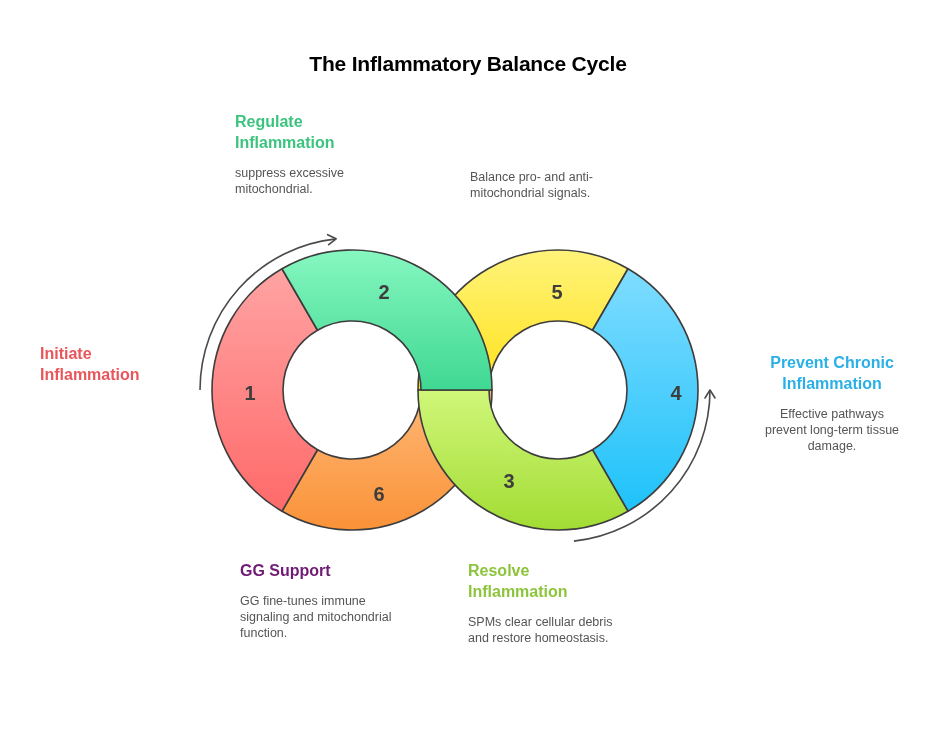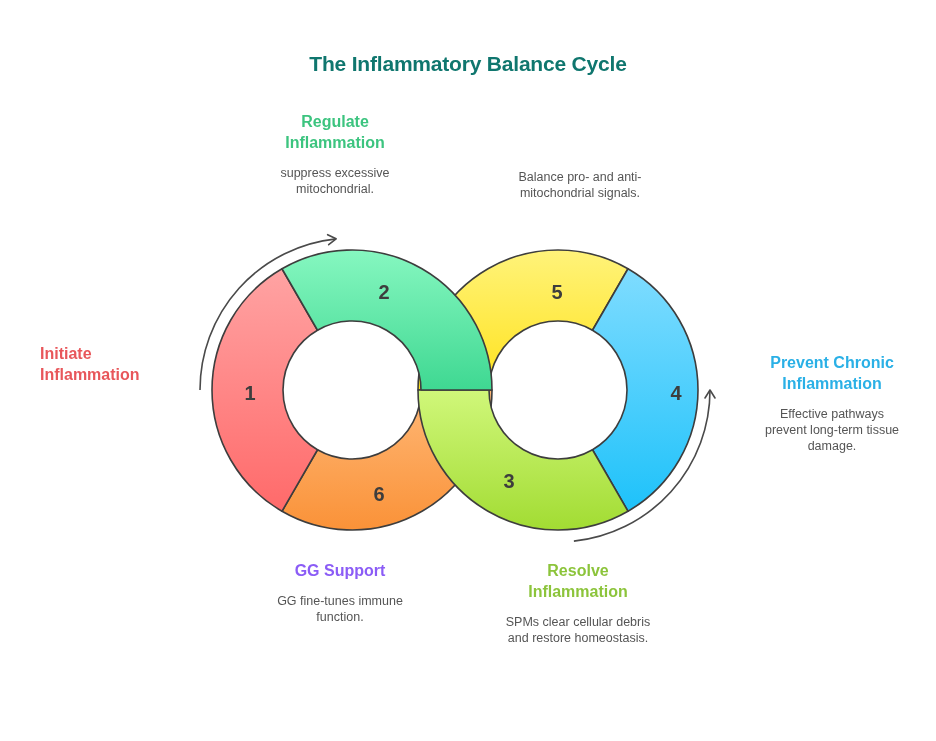--- a/index.html
+++ b/index.html
@@ -1,23 +1,23 @@
 <!DOCTYPE html>
 <html><head>
 <meta charset="utf-8">
 <style>
   html, body { margin: 0; padding: 0; background: #ffffff; }
   body { width: 936px; height: 741px; position: relative; overflow: hidden;
          font-family: "Liberation Sans", "DejaVu Sans", sans-serif; }
   .title { position: absolute; left: 0; width: 936px; top: 52px; text-align: center;
-           font-size: 21px; font-weight: bold; color: #0f766e; letter-spacing: -0.2px; }
+           font-size: 21px; font-weight: bold; color: #000000; letter-spacing: -0.2px; }
   .lbl { position: absolute; }
   .lbl .h { font-size: 16px; font-weight: bold; line-height: 21px; }
   .lbl .d { font-size: 12.5px; color: #555555; line-height: 16px; margin-top: 12px; }
-  .c { text-align: center; }
+  .c { text-align: left; }
   .r { text-align: left; }
   .l { text-align: center; }
   svg.diagram { position: absolute; left: 0; top: 0; }
   .num { font-family: "Liberation Sans", "DejaVu Sans", sans-serif; font-size: 20px; font-weight: bold; fill: #3d3d3d; }
 </style>
 </head>
 <body>
 
 <div class="title">The Inflammatory Balance Cycle</div>
 
@@ -103,25 +103,26 @@
     <div>Inflammation</div>
   </div>
   <div class="d">
     <div>Effective pathways</div>
     <div>prevent long-term tissue</div>
     <div>damage.</div>
   </div>
 </div>
 
 <div class="lbl c" style="left:240px; top:560px; width:200px;">
-  <div class="h" style="color:#8b5cf6">
+  <div class="h" style="color:#701a75">
     <div>GG Support</div>
   </div>
   <div class="d">
     <div>GG fine-tunes immune</div>
+    <div>signaling and mitochondrial</div>
     <div>function.</div>
   </div>
 </div>
 
 <div class="lbl c" style="left:468px; top:560px; width:220px;">
   <div class="h" style="color:#8cc43b">
     <div>Resolve</div>
     <div>Inflammation</div>
   </div>
   <div class="d">

